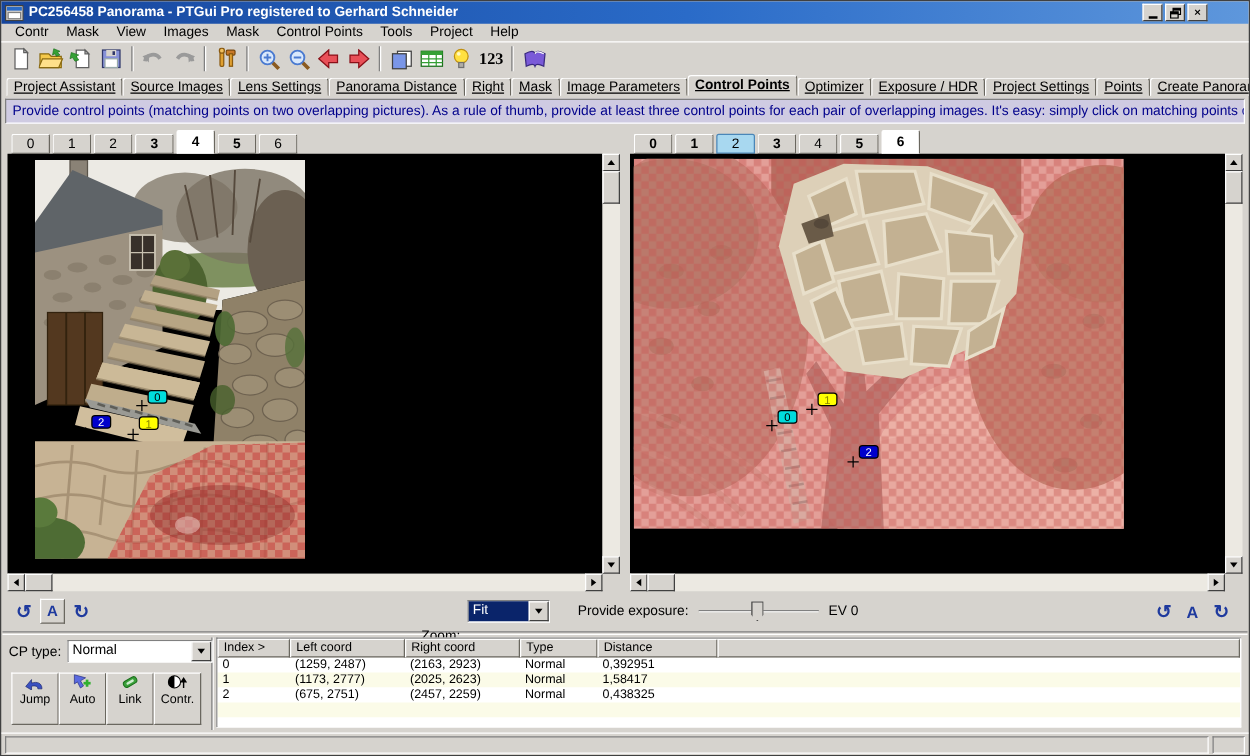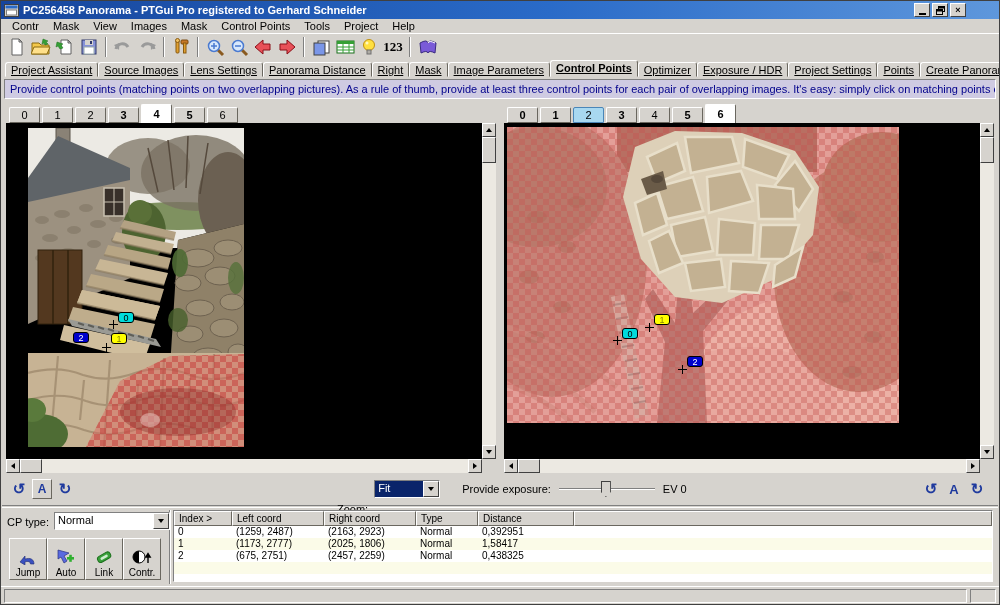--- a/index.html
+++ b/index.html
@@ -90,21 +90,21 @@
   .hdivider { height:3px; border-top:1px solid #808080; border-bottom:1px solid #fff; margin:0 1px; }
 
   
   .bottom { height:78px; display:flex; }
   .cpcol { width:168px; position:relative; }
   .cpt-label { position:absolute; left:6px; top:8px; }
   .cpt-combo { position:absolute; left:47px; top:4px; width:116px; }
   .cpt-combo .val { background:#fff; color:#000; flex:1; }
   .cpbtns { position:absolute; left:8px; top:30px; display:flex; }
   .cpbtn { width:38px; height:42px; background:#d6d3ce; border:1px solid; border-color:#fff #6a675f #6a675f #fff;
-    display:flex; flex-direction:column; align-items:center; justify-content:flex-end; padding-bottom:1px; cursor:pointer; }
+    display:flex; flex-direction:column; align-items:center; justify-content:flex-end; padding-bottom:14px; cursor:pointer; }
   .cpbtn svg { margin-bottom:2px; }
   .cpbtn .blabel { font-size:10px; }
   .vsep { width:2px; border-left:1px solid #808080; border-right:1px solid #fff; margin:2px 0; }
 
   .tablewrap { flex:1; margin:2px 6px 4px 2px; border:1px solid; border-color:#808080 #fff #fff #808080; background:#fff; overflow:hidden; }
   .thead { display:flex; height:15px; background:#d6d3ce; }
   .th { border:1px solid; border-color:#fff #6a675f #6a675f #fff; padding:0 4px; font-size:10px; line-height:13px;
     white-space:nowrap; overflow:hidden; cursor:pointer; }
   .trow { display:flex; height:12px; background:#fff; }
   .trow.alt { background:#fbfbe8; }
@@ -610,21 +610,21 @@
             <div class="td c0">0</div>
             <div class="td c1">(1259, 2487)</div>
             <div class="td c2">(2163, 2923)</div>
             <div class="td c3">Normal</div>
             <div class="td c4">0,392951</div>
             <div class="td cf"></div>
           </div>
           <div class="trow alt">
             <div class="td c0">1</div>
             <div class="td c1">(1173, 2777)</div>
-            <div class="td c2">(2025, 1806)</div>
+            <div class="td c2">(2025, 2623)</div>
             <div class="td c3">Normal</div>
             <div class="td c4">1,58417</div>
             <div class="td cf"></div>
           </div>
           <div class="trow">
             <div class="td c0">2</div>
             <div class="td c1">(675, 2751)</div>
             <div class="td c2">(2457, 2259)</div>
             <div class="td c3">Normal</div>
             <div class="td c4">0,438325</div>

